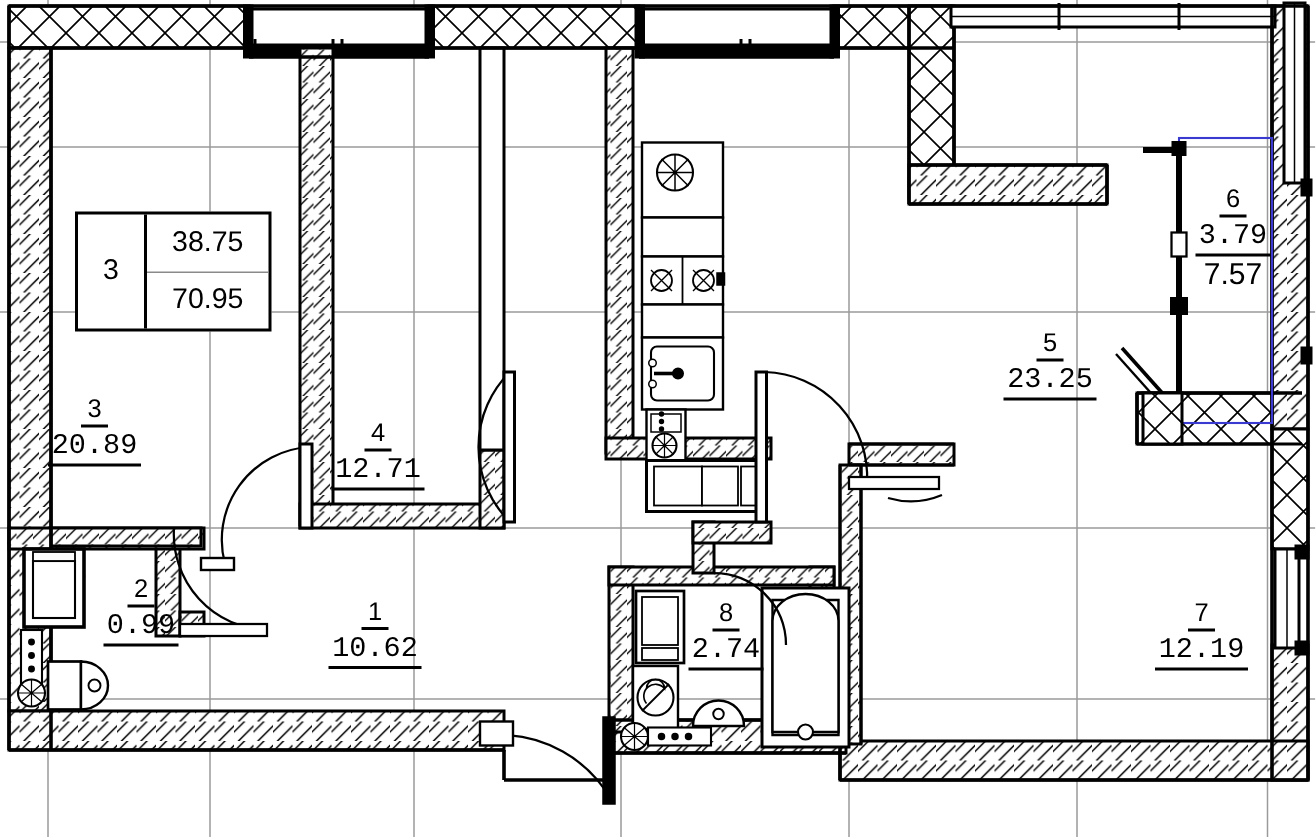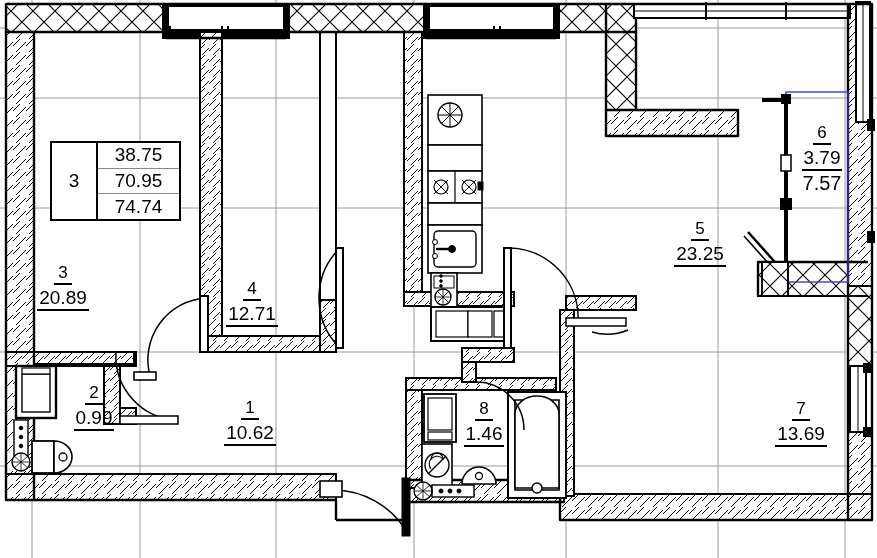--- a/index.html
+++ b/index.html
@@ -40,20 +40,21 @@
     margin: 0 auto;
     width: fit-content;
   }
   .room-area {
     display: block;
     font-size: 19px;
     border-bottom: 2px solid #000;
     padding: 1px 2px 1px 2px;
     margin: 2px auto 0 auto;
     width: fit-content;
+    font-family: Liberation Mono, monospace;
   }
   .room-area-2 {
     display: block;
     font-size: 20px;
     padding: 1px 2px 0 2px;
     margin: 1px auto 0 auto;
     width: fit-content;
   }
   
   #info-table {
@@ -389,21 +390,20 @@
       <rect x="864" y="428" width="8" height="8"></rect>
     </g>
 
   </svg>
 
   <div id="info-table">
     <div id="info-rooms">3</div>
     <div id="info-areas">
       <div>38.75</div>
       <div>70.95</div>
-      <div>74.74</div>
     </div>
   </div>
 
   <div class="room-label" id="label-room-1" style="left: 190px; top: 399px; width: 120px;">
     <span class="room-num">1</span>
     <span class="room-area">10.62</span>
   </div>
   <div class="room-label" id="label-room-2" style="left: 34px; top: 384px; width: 120px;">
     <span class="room-num">2</span>
     <span class="room-area">0.99</span>
@@ -420,20 +420,20 @@
     <span class="room-num">5</span>
     <span class="room-area">23.25</span>
   </div>
   <div class="room-label" id="label-room-6" style="left: 762px; top: 124px; width: 120px;">
     <span class="room-num">6</span>
     <span class="room-area">3.79</span>
     <span class="room-area-2">7.57</span>
   </div>
   <div class="room-label" id="label-room-7" style="left: 741px; top: 400px; width: 120px;">
     <span class="room-num">7</span>
-    <span class="room-area">13.69</span>
+    <span class="room-area">12.19</span>
   </div>
   <div class="room-label" id="label-room-8" style="left: 424px; top: 400px; width: 120px;">
     <span class="room-num">8</span>
-    <span class="room-area">1.46</span>
+    <span class="room-area">2.74</span>
   </div>
 
 </div>
 
 </body></html>

